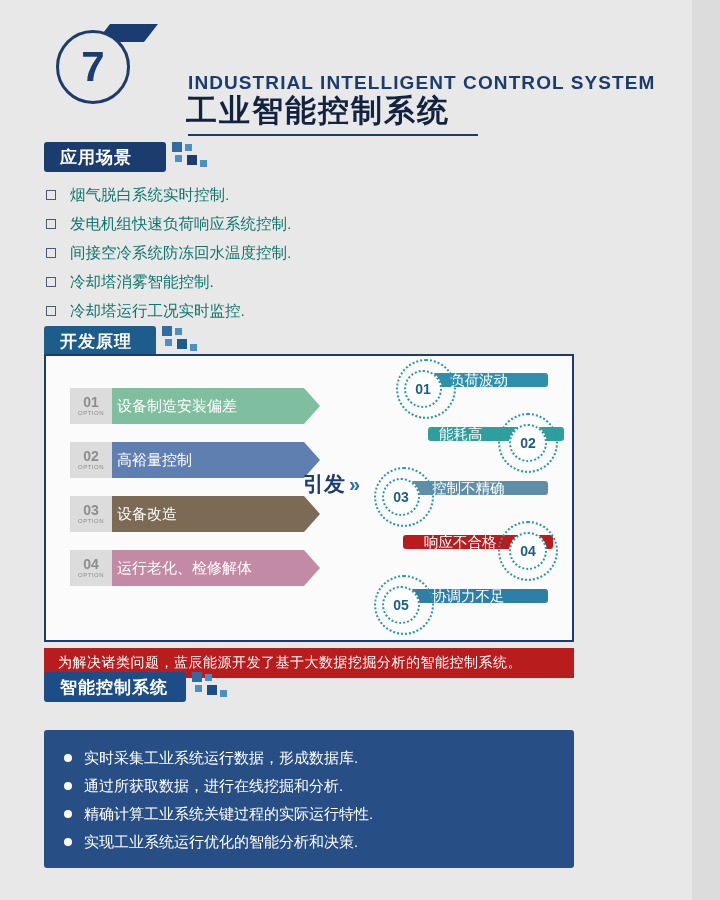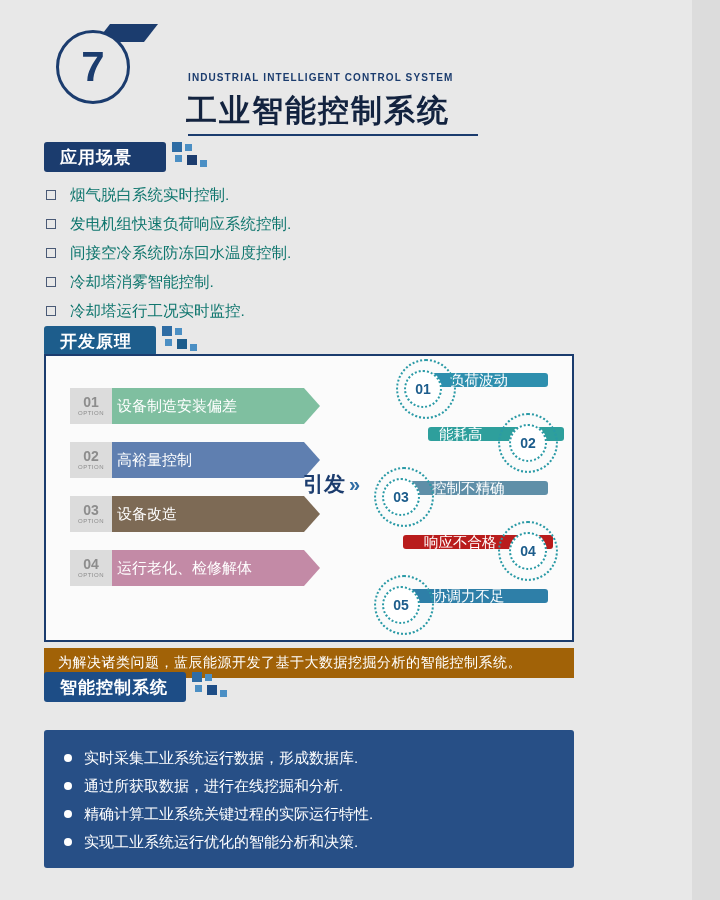--- a/index.html
+++ b/index.html
@@ -21,21 +21,21 @@
     display:flex;align-items:center;justify-content:center;
     font-size:42px;font-weight:bold;color:#1b3c6e;
     background:#e8e8e8;
   }
   .corner-tab{
     position:absolute;left:48px;top:0px;width:62px;height:18px;background:#1b3c6e;
     clip-path:polygon(14px 0, 62px 0, 48px 18px, 0px 18px);
   }
   .hdr-en{
     position:absolute;left:140px;top:48px;
-    font-size:10px;letter-spacing:1.1px;color:#1b3c6e;font-weight:bold;
+    font-size:19px;letter-spacing:1.1px;color:#1b3c6e;font-weight:bold;
   }
   .hdr-cn{
     position:absolute;left:138px;top:66px;
     font-size:31px;font-weight:bold;letter-spacing:2px;color:#13233f;
   }
   .hdr-rule{position:absolute;left:140px;top:110px;width:290px;height:2px;background:#1b3c6e;}
 
   
   .ribbon{position:absolute;height:30px;}
   .ribbon .bar{
@@ -99,21 +99,21 @@
     box-sizing:border-box;
   }
   .res-dots{
     position:absolute;width:56px;height:56px;border-radius:50%;
     border:2px dotted #2a9aa6;top:-11px;z-index:1;
   }
 
   
   .concl{
     position:absolute;left:44px;top:648px;width:530px;height:30px;
-    background:#a16207;color:#fff;font-size:14px;display:flex;align-items:center;
+    background:#b91c1c;color:#fff;font-size:14px;display:flex;align-items:center;
     padding-left:14px;box-sizing:border-box;letter-spacing:.5px;
   }
 
   
   .sys-panel{
     position:absolute;left:44px;top:730px;width:530px;height:138px;
     background:#274f86;border-radius:3px;color:#fff;
     padding:14px 20px;box-sizing:border-box;
   }
   .sys-panel li{

